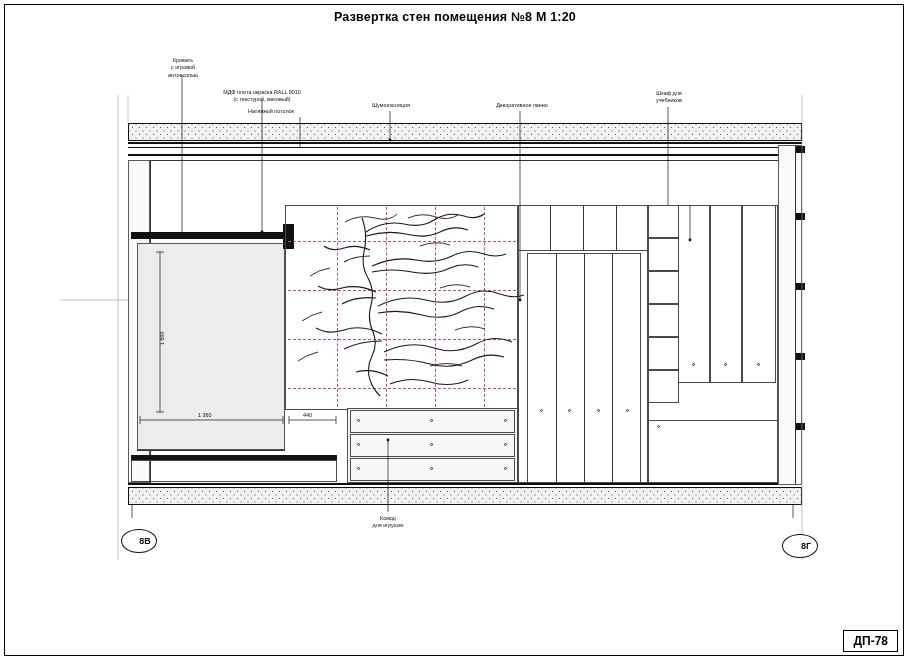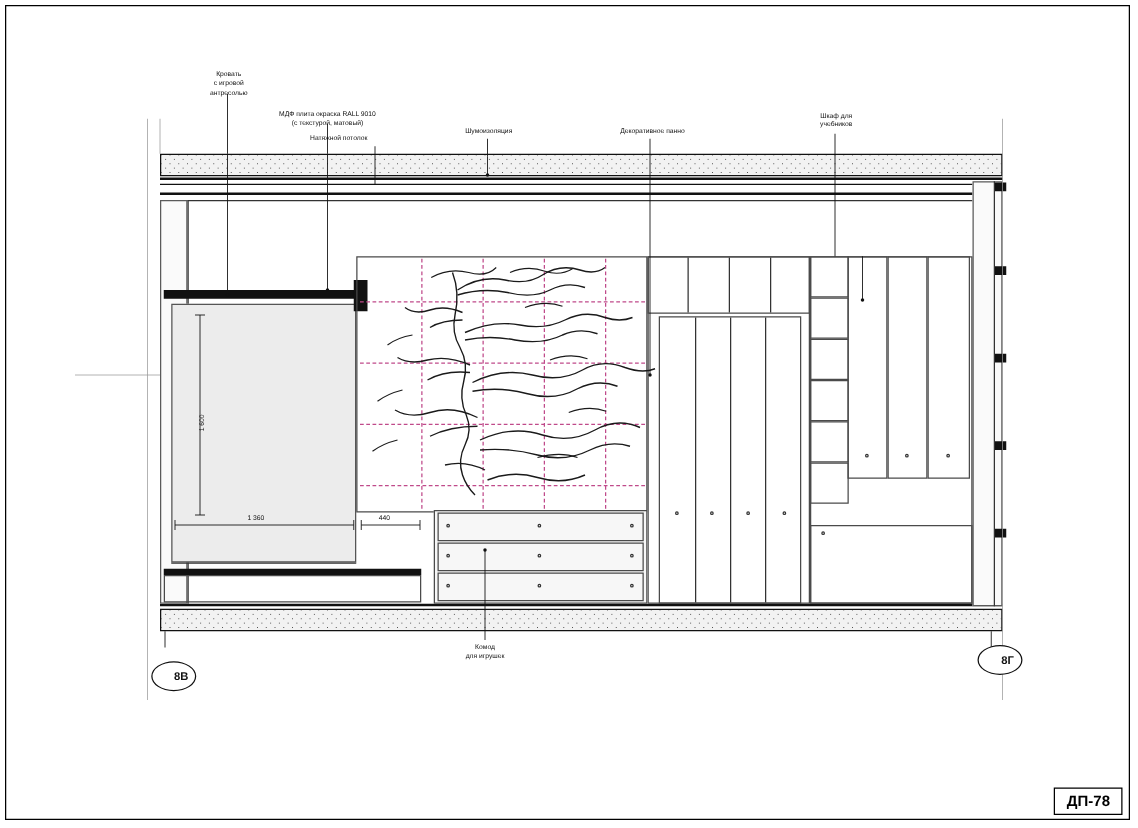--- a/index.html
+++ b/index.html
@@ -164,20 +164,21 @@
     pointer-events: none;
   }
 </style>
 </head>
 <body>
 
 <div id="sheet">
 
   <div class="border-frame"></div>
 
+  <div class="title">Развертка стен помещения №8  М 1:20</div>
 
   <div id="drawing">
 
     <div class="slab" style="left:128px; top:123px; width:674px; height:18px;"></div>
 
     <div class="solidline" style="left:128px; top:142px; width:674px; height:2px;"></div>
     <div class="solidline" style="left:128px; top:147px; width:650px; height:1px;"></div>
     <div class="solidline" style="left:128px; top:154px; width:650px; height:2px;"></div>
     <div class="thinline" style="left:137px; top:160px; width:641px; height:1px;"></div>
 
@@ -350,19 +351,19 @@
     <div class="note" style="left:636px; top:90px; width:66px;">Шкаф для
 учебников</div>
     <div class="note" style="left:355px; top:515px; width:66px;">Комод
 для игрушек</div>
 
     <div class="dim-text vert" style="left:159px; top:345px;">1 600</div>
     <div class="dim-text" style="left:198px; top:412px;">1 360</div>
     <div class="dim-text" style="left:303px; top:412px;">440</div>
 
     <div class="axis-bubble" style="left:121px; top:529px;">8В</div>
-    <div class="axis-bubble" style="left:782px; top:516px;">8Г</div>
+    <div class="axis-bubble" style="left:782px; top:534px;">8Г</div>
 
   </div>
 
   <div class="sheet-code">ДП-78</div>
 
 </div>
 
 </body></html>

